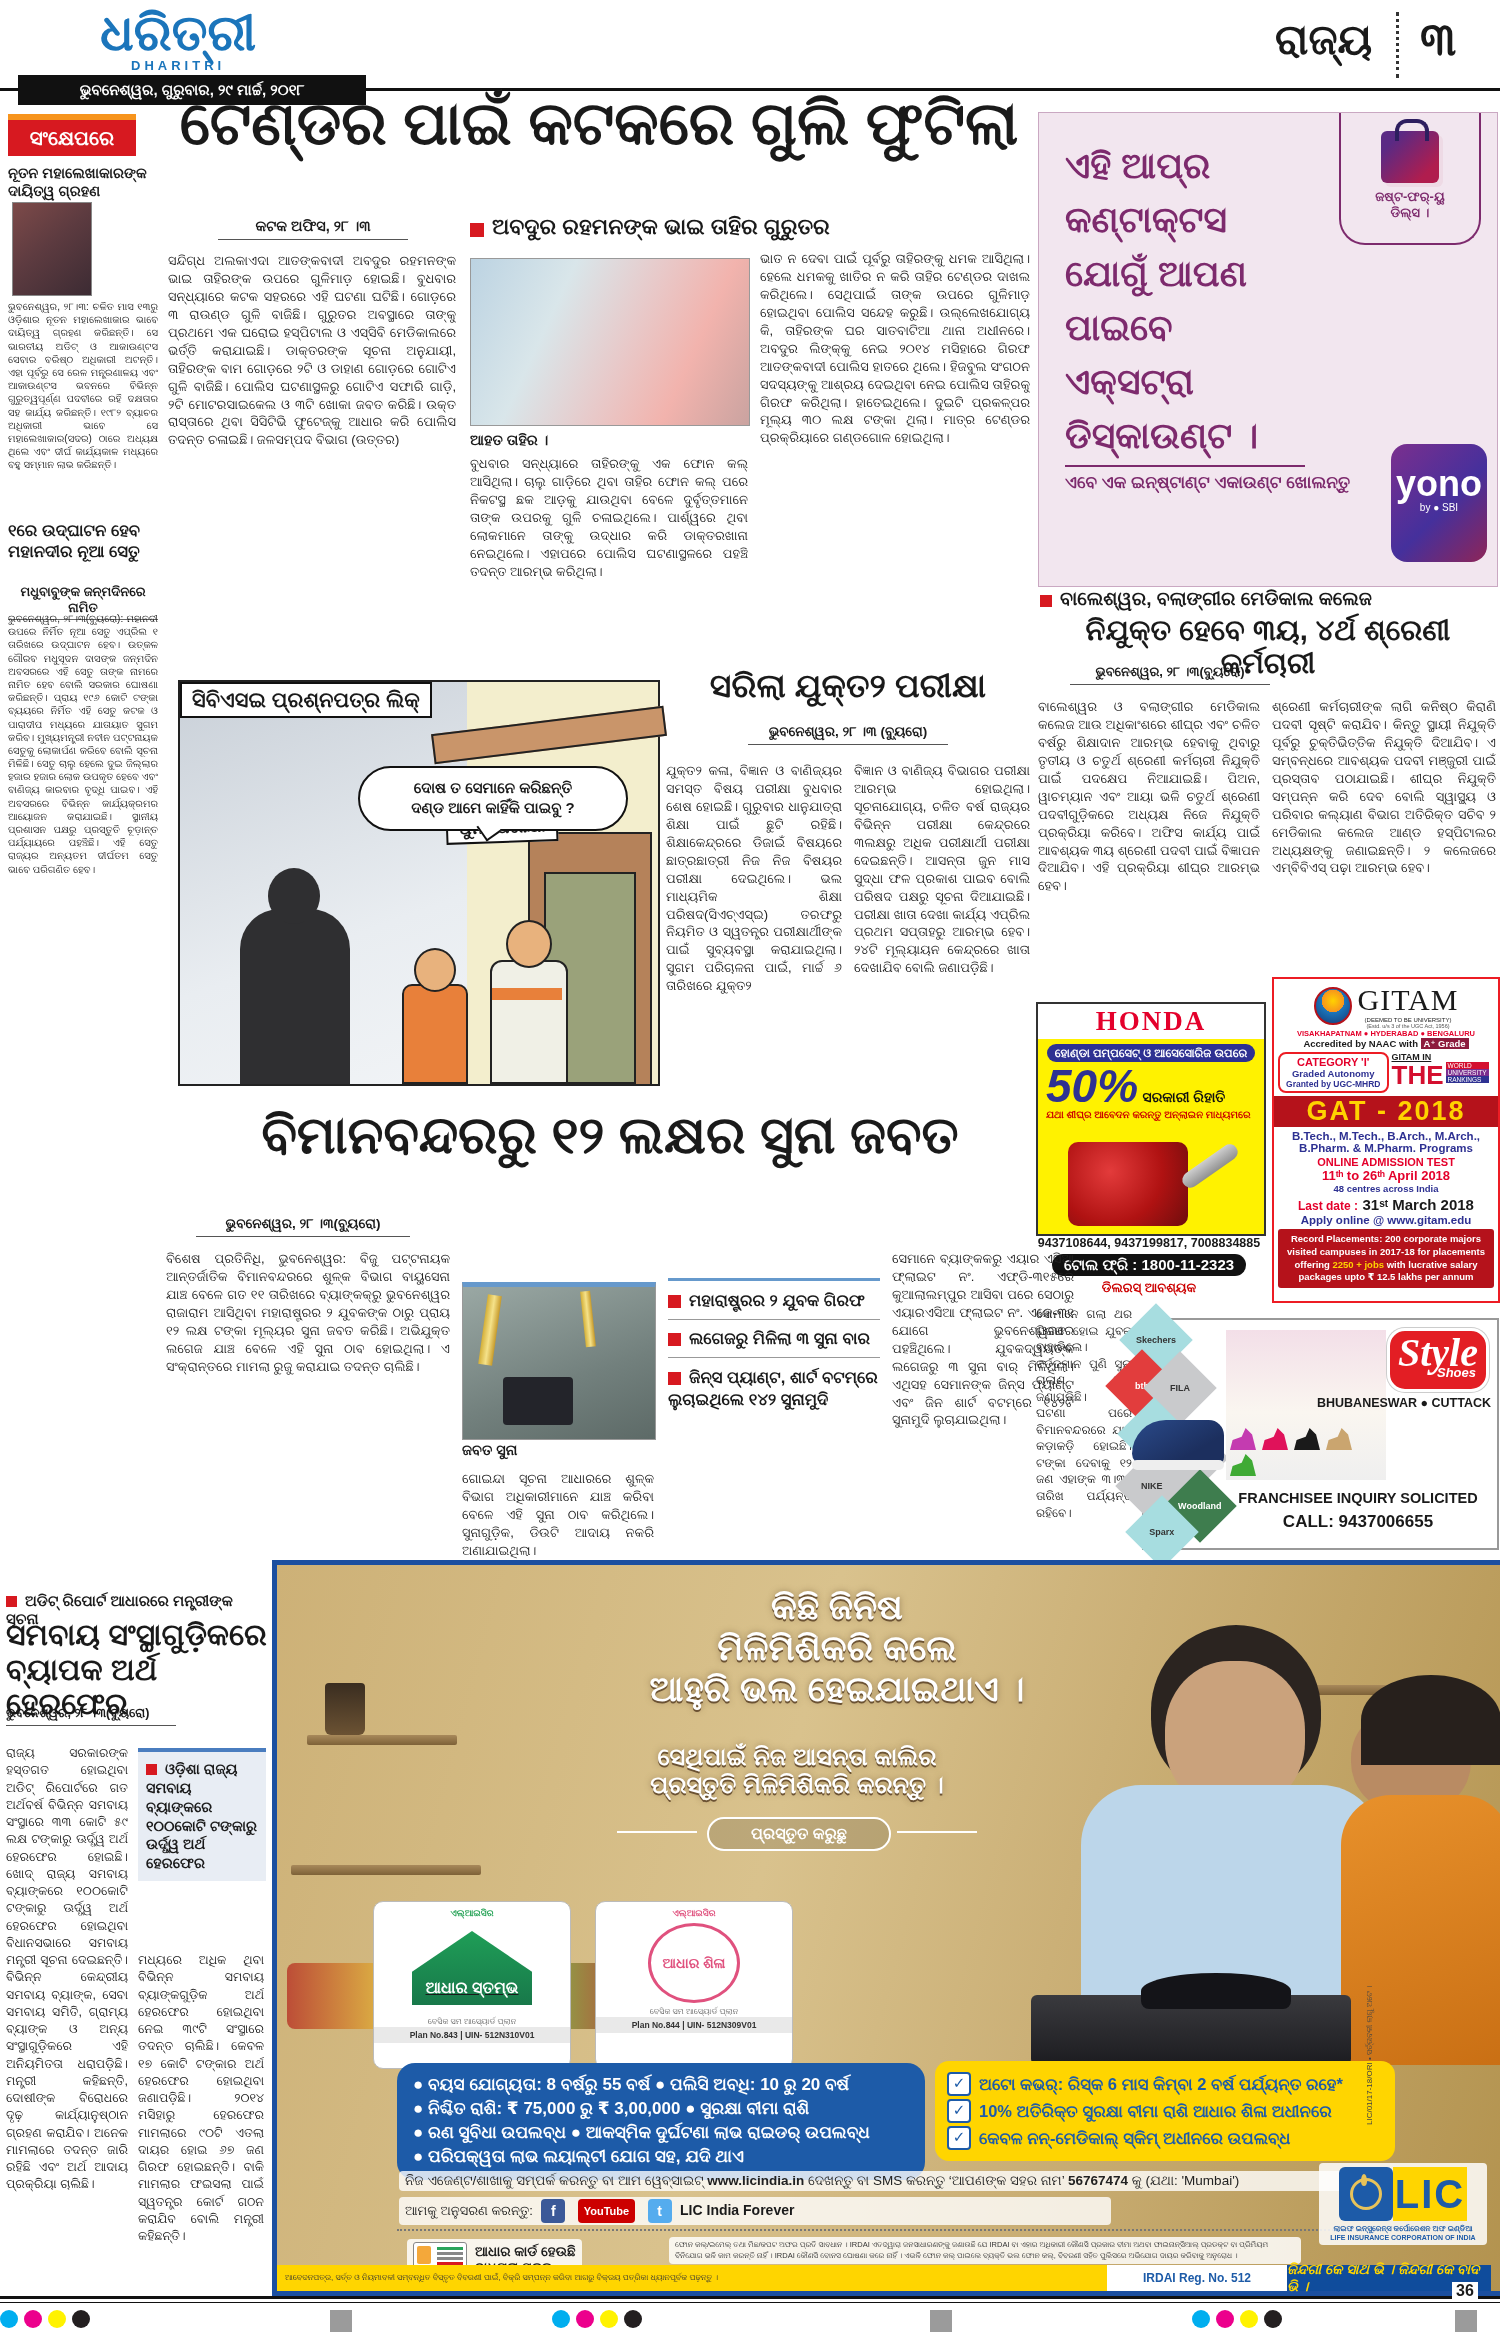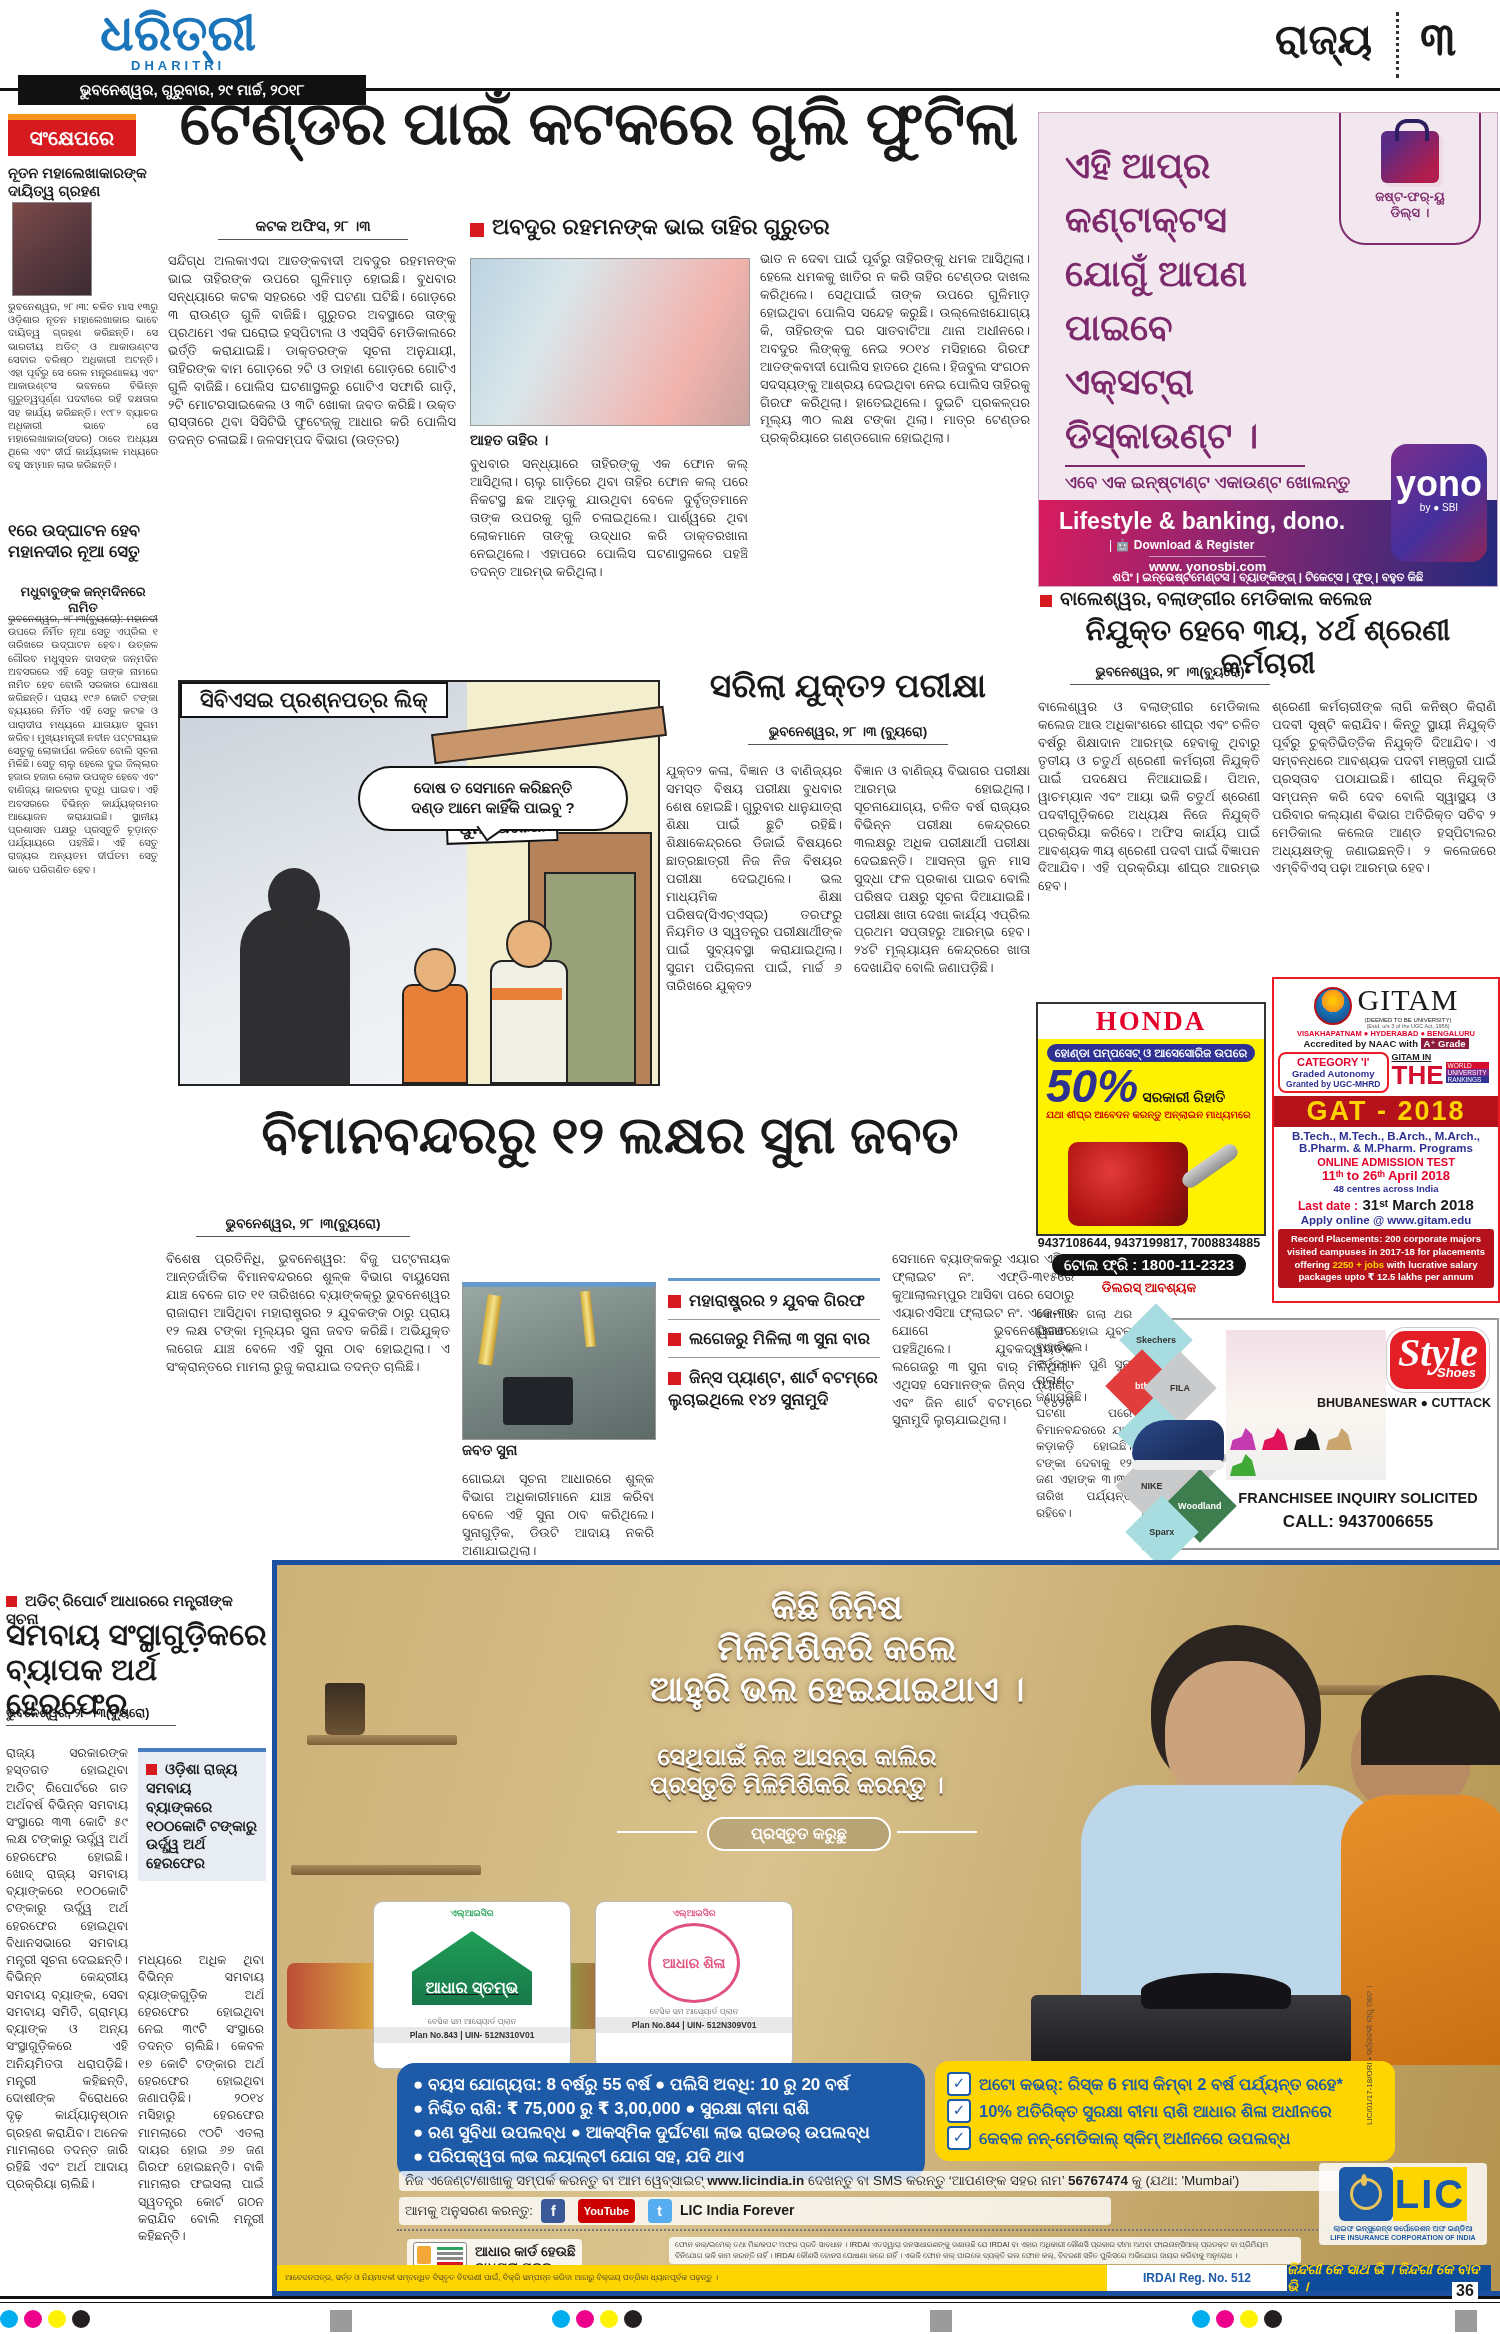--- a/index.html
+++ b/index.html
@@ -38,21 +38,21 @@
   .news-photo{border:1px solid #999;}
   .photo-tahir{background:linear-gradient(115deg,#bcd3e2 0%,#d9e6ea 30%,#e8c9c9 55%,#f2b3ad 75%,#caa3a0 100%);}
   .photo-gold{background:linear-gradient(160deg,#9aa8a4 0%,#72807d 60%,#5d6a67 100%);border-top:5px solid #6699cc;}
   .goldbar{position:absolute;background:linear-gradient(90deg,#d4af37,#f5e28a,#c79a2a);}
   
   .cartoon{border:2px solid #222;background:linear-gradient(160deg,#c9d0d8 0%,#e9edf1 55%,#f4f6f8 100%);}
   .cartoon-wall{position:absolute;right:0;top:0;bottom:0;width:40%;background:#f3eecd;}
   .cartoon-beam{position:absolute;background:#c9956a;border:2px solid #222;transform:rotate(-7deg);}
   .cartoon-door{position:absolute;background:#b5825a;border:2px solid #222;}
   .cartoon-door-in{position:absolute;background:#9aa27a;border:2px solid #222;}
-  .cartoon-titlebox{background:#fff;border:2px solid #111;font-size:21px;font-weight:bold;padding:4px 18px;}
+  .cartoon-titlebox{background:#fff;border:2px solid #111;font-size:21px;font-weight:bold;padding:4px 10px;}
   .cartoon-sign{background:#fff;border:2px solid #111;font-size:18px;font-weight:bold;padding:3px 10px;transform:rotate(-2deg);}
   .bubble{background:#fff;border:2px solid #111;border-radius:38px;font-size:15px;font-weight:bold;text-align:center;padding:10px 14px;line-height:1.35;}
   .bubble-tail{position:absolute;width:16px;height:16px;background:#fff;border-right:2px solid #111;border-bottom:2px solid #111;transform:rotate(55deg);}
   .fig-dark{position:absolute;background:#2f2f31;border-radius:40px 40px 0 0;}
   .fig-head{position:absolute;background:#2f2f31;border-radius:50%;}
   .fig-skin{background:#e8b27d;border-radius:50%;position:absolute;border:2px solid #222;}
   .fig-orange{position:absolute;background:#e8803a;border:2px solid #222;border-radius:10px 10px 0 0;}
   .fig-saffron{position:absolute;background:#f0f0e6;border:2px solid #222;border-radius:12px 12px 0 0;}
   .fig-scarf{position:absolute;background:#e8803a;}
   
@@ -200,29 +200,20 @@
     <div class="abs sbi-head" style="left:26px;top:26px;width:280px;">
       <div>ଏହି ଆପ୍‌ର</div>
       <div>କଣ୍ଟାକ୍ଟସ</div>
       <div>ଯୋଗୁଁ ଆପଣ</div>
       <div>ପାଇବେ</div>
       <div>ଏକ୍ସଟ୍ରା</div>
       <div>ଡିସ୍କାଉଣ୍ଟ ।</div>
     </div>
     <div class="abs" style="left:26px;top:352px;width:240px;border-top:2px solid #7d2a6d;"></div>
     <div class="abs sbi-sub" style="left:26px;top:360px;width:330px;">ଏବେ ଏକ ଇନ୍‌ଷ୍ଟାଣ୍ଟ ଏକାଉଣ୍ଟ ଖୋଲନ୍ତୁ</div>
-    <div class="abs sbi-grad" style="left:0;bottom:0;width:458px;height:86px;">
-      <div class="abs" style="left:20px;top:8px;color:#fff;font-size:23px;font-weight:bold;">Lifestyle &amp; banking, dono.</div>
-      <div class="abs" style="left:70px;top:38px;color:#fff;font-size:12px;">
-        <span></span> | <span>🤖</span>
-        <span class="b">Download &amp; Register</span>
-      </div>
-      <div class="abs b" style="left:110px;top:56px;color:#fff;font-size:13px;border-top:1px solid #ffffff88;padding-top:2px;">www. yonosbi.com</div>
-      <div class="abs sbi-cats ctr" style="left:0;bottom:2px;width:458px;">ଶପିଂ  |  ଇନ୍‌ଭେଷ୍ଟମେଣ୍ଟସ  |  ବ୍ୟାଙ୍କିଙ୍ଗ୍  |  ଟିକେଟ୍ସ  |  ଫୁଡ୍  |  ବହୁତ କିଛି</div>
-    </div>
     <div class="abs yono-tile" style="right:10px;bottom:24px;width:96px;height:118px;">
       <div style="font-size:36px;font-weight:bold;margin-top:22px;line-height:1;">yono</div>
       <div style="font-size:10px;">by ‌● SBI</div>
     </div>
   </div>
 
   <div class="abs" style="left:1040px;top:588px;width:460px;">
     <span class="redsq" style="width:12px;height:12px;"></span><span class="kicker">ବାଲେଶ୍ୱର, ବଲାଙ୍ଗୀର ମେଡିକାଲ କଲେଜ</span>
   </div>
   <div class="abs headline-s" style="left:1036px;top:614px;width:464px;text-align:center;">ନିଯୁକ୍ତ ହେବେ ୩ୟ, ୪ର୍ଥ ଶ୍ରେଣୀ କର୍ମଚାରୀ</div>

